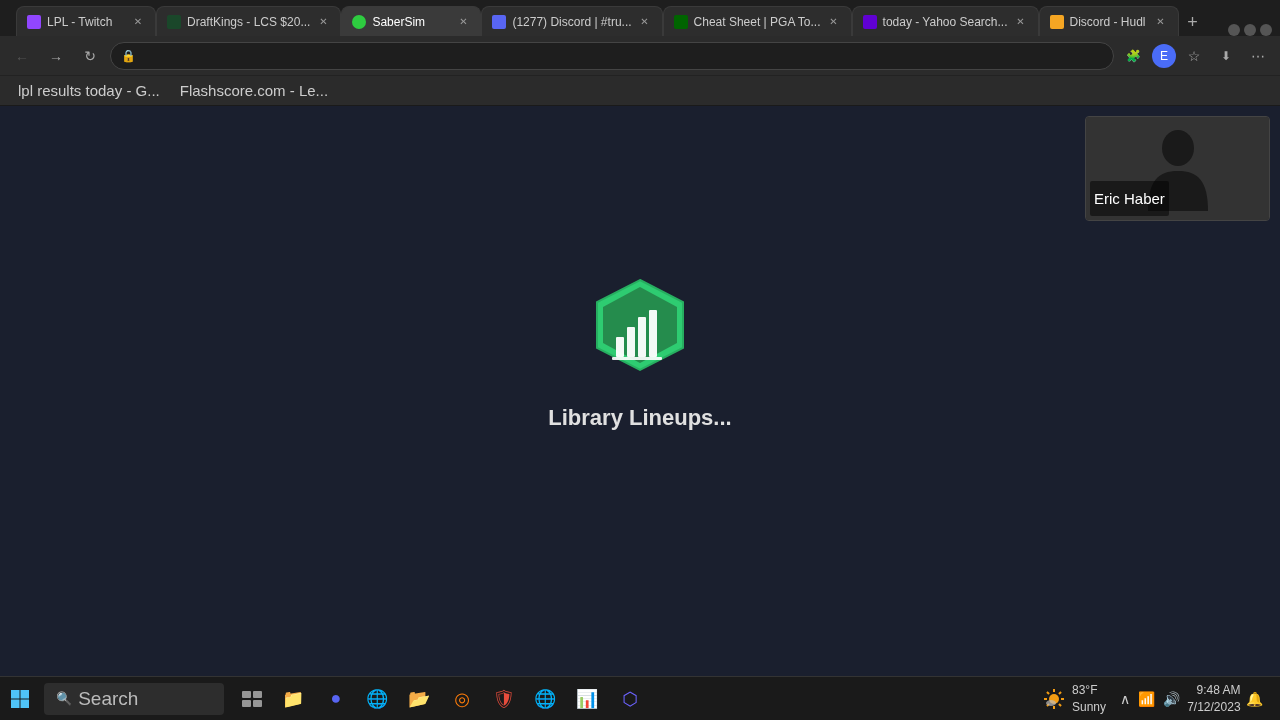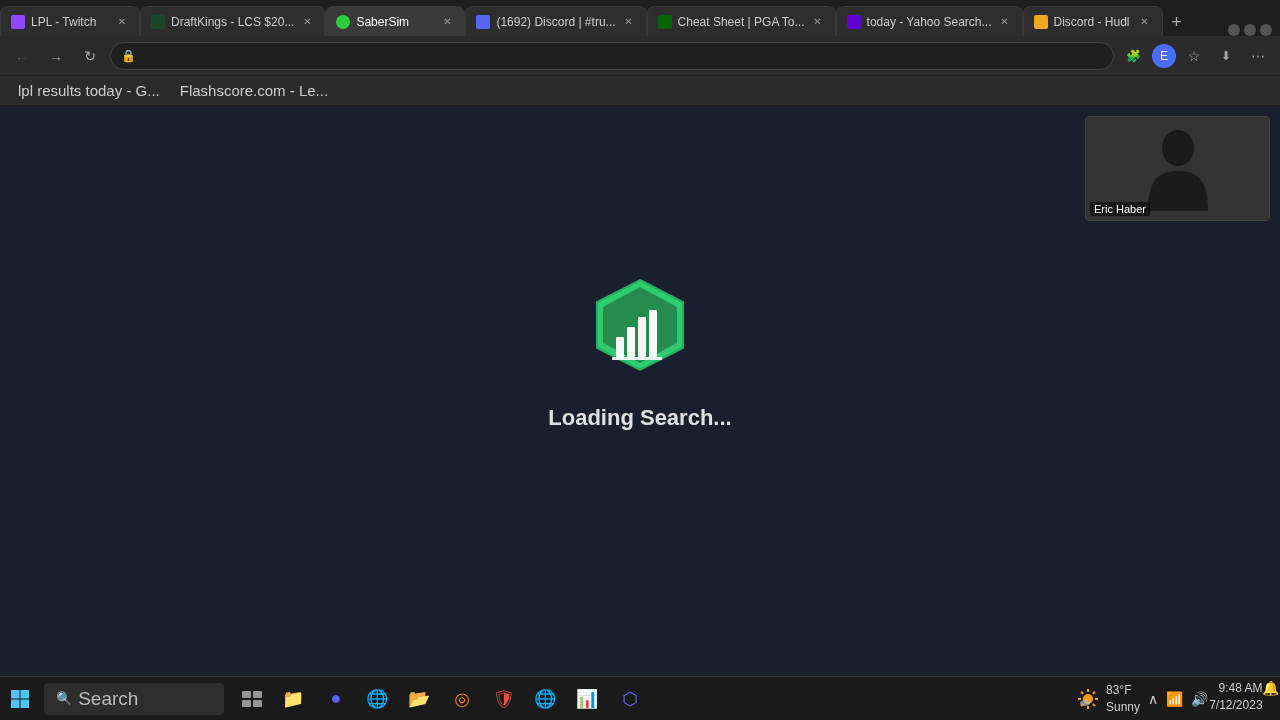--- a/index.html
+++ b/index.html
@@ -5,21 +5,21 @@
     * { margin: 0; padding: 0; box-sizing: border-box; }
     body { width: 1280px; height: 720px; overflow: hidden; font-family: 'Segoe UI', Arial, sans-serif; background: #1a1f2e; }
 
     
     .tab-bar {
       display: flex;
       align-items: flex-end;
       background: #1e1e1e;
       height: 36px;
       padding-top: 6px;
-      padding-left: 0;
+      padding-left: 16px;
     }
 
     .tab {
       display: flex;
       align-items: center;
       height: 30px;
       padding: 0 10px;
       border-radius: 8px 8px 0 0;
       font-size: 12px;
       color: #ccc;
@@ -191,24 +191,24 @@
 
     .silhouette-svg {
       width: 70px;
       height: 85px;
     }
 
     .video-label {
       position: absolute;
       bottom: 4px;
       left: 4px;
-      font-size: 11px;
+      font-size: 15px;
       color: #fff;
       background: rgba(0,0,0,0.5);
-      padding: 1px 4px;
+      padding: 9px 4px;
       border-radius: 2px;
     }
 
     
     .loading-container {
       display: flex;
       flex-direction: column;
       align-items: center;
       gap: 20px;
     }
@@ -277,21 +277,23 @@
       align-items: center;
       justify-content: center;
       border-radius: 4px;
       cursor: pointer;
       font-size: 18px;
     }
 
     .taskbar-right {
       margin-left: auto;
       display: flex;
-      padding-right: 0;
+      align-items: center;
+      gap: 6px;
+      padding-right: 16px;
     }
 
     .taskbar-time {
       font-size: 12px;
       color: #ccc;
       text-align: right;
       line-height: 1.4;
     }
 
     .taskbar-icons {
@@ -355,21 +357,21 @@
     </div>
 
     <div class="tab active">
       <div class="tab-favicon favicon-saber"></div>
       <span>SaberSim</span>
       <div class="tab-close">✕</div>
     </div>
 
     <div class="tab">
       <div class="tab-favicon favicon-discord"></div>
-      <span>(1692) Discord | #tru...</span>
+      <span>(1277) Discord | #tru...</span>
       <div class="tab-close">✕</div>
     </div>
 
     <div class="tab">
       <div class="tab-favicon favicon-pga"></div>
       <span>Cheat Sheet | PGA To...</span>
       <div class="tab-close">✕</div>
     </div>
 
     <div class="tab">
@@ -444,21 +446,21 @@
       <polygon points="50,12 87,32 87,68 50,88 13,68 13,32" fill="#1a2e1a" opacity="0.4"></polygon>
 
       <rect x="26" y="62" width="8" height="20" fill="#fff" opacity="0.95" rx="1"></rect>
       <rect x="37" y="52" width="8" height="30" fill="#fff" opacity="0.95" rx="1"></rect>
       <rect x="48" y="42" width="8" height="40" fill="#fff" opacity="0.95" rx="1"></rect>
       <rect x="59" y="35" width="8" height="47" fill="#fff" opacity="0.95" rx="1"></rect>
 
       <rect x="22" y="82" width="50" height="3" fill="#fff" opacity="0.9" rx="1"></rect>
     </svg>
 
-    <div class="loading-text">Loading Search...</div>
+    <div class="loading-text">Library Lineups...</div>
   </div>
 
 </div>
 
 <div class="taskbar">
 
   <div class="taskbar-start">
     <svg width="20" height="20" viewBox="0 0 20 20">
       <rect x="1" y="1" width="8.5" height="8.5" fill="#4fc3f7"></rect>
       <rect x="10.5" y="1" width="8.5" height="8.5" fill="#4fc3f7"></rect>

